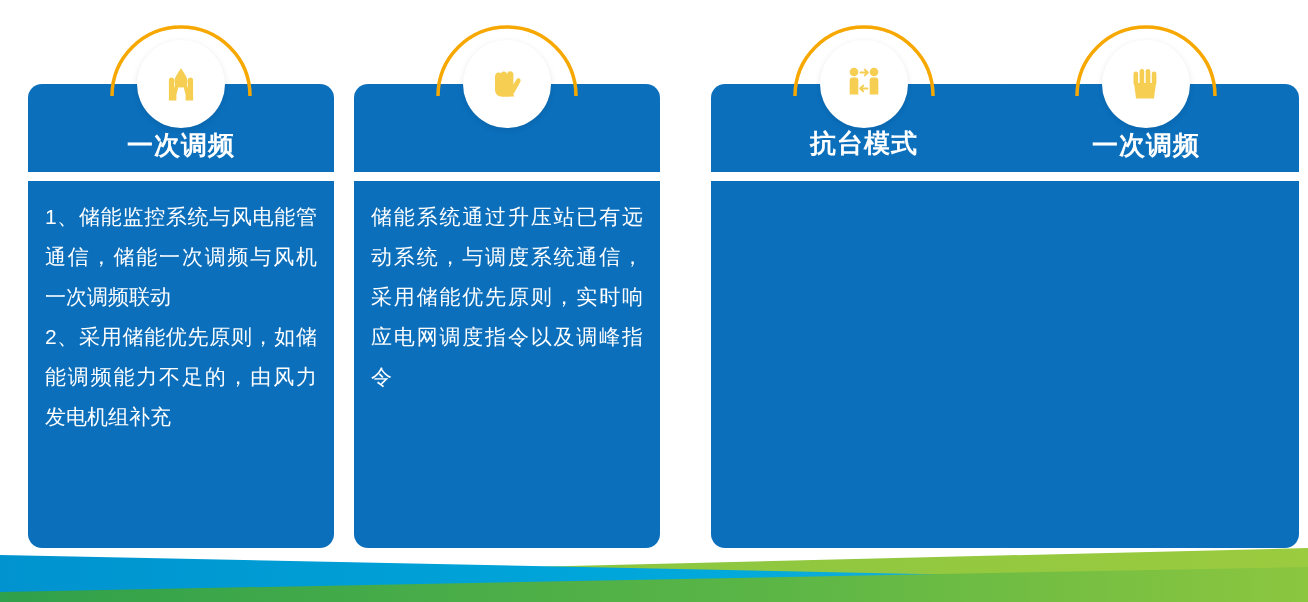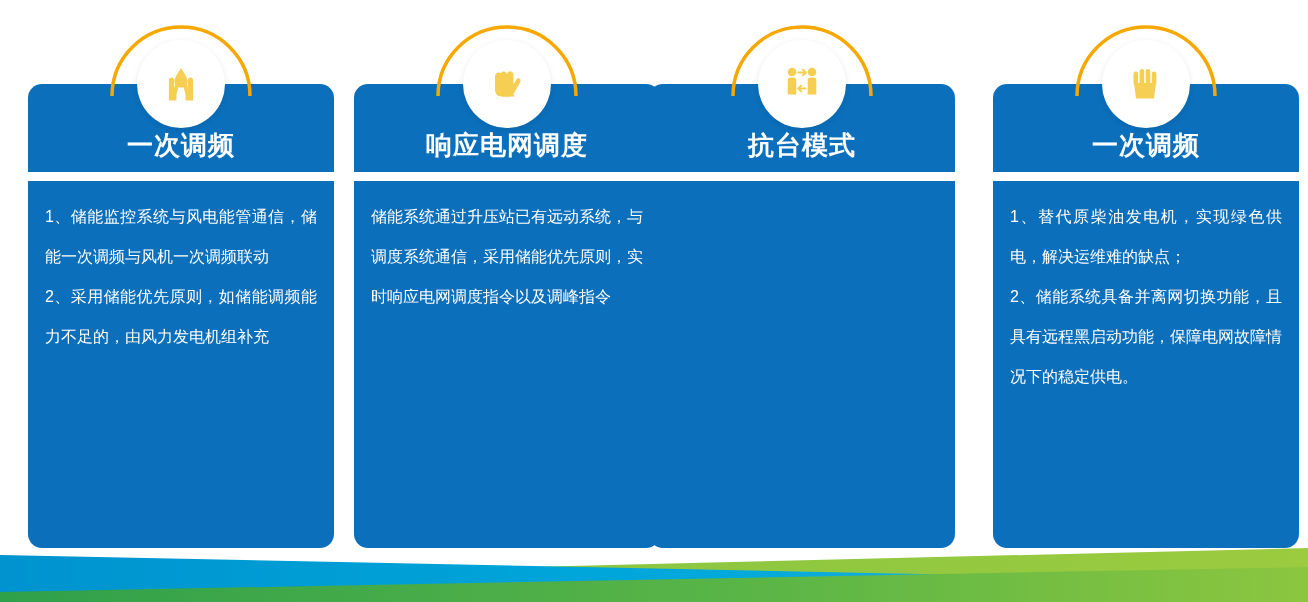--- a/index.html
+++ b/index.html
@@ -39,21 +39,21 @@
     width: 306px;
     height: 464px;
     background: #0B6FBC;
     border-radius: 14px;
     box-sizing: border-box;
     overflow: visible;
   }
 
   .card.c1 { left: 19px; }
   .card.c2 { left: 345px; }
-  .card.c3 { left: 640px; }
+  .card.c3 { left: 702px; font-family: Liberation Mono, monospace; }
   .card.c4 { left: 984px; }
 
   
   .arc {
     position: absolute;
     left: 50%;
     top: -74px;
     transform: translateX(-50%);
     width: 146px;
     height: 86px;
@@ -101,21 +101,21 @@
 
   .card-body {
     position: absolute;
     left: 0;
     top: 97px;
     width: 100%;
     height: 367px;
     box-sizing: border-box;
     padding: 16px 17px 10px 17px;
     color: #ffffff;
-    font-size: 16px;
+    font-size: 21px;
     line-height: 40px;
     text-align: justify;
     text-justify: inter-ideograph;
     white-space: pre-line;
     overflow: hidden;
   }
 
   
   .wave {
     position: absolute;
@@ -153,21 +153,20 @@
       <svg class="arc" viewBox="0 0 146 86">
         <path d="M4 86 A 69 69 0 0 1 142 86" fill="none" stroke="#F7A800" stroke-width="3.5" stroke-linecap="round"></path>
       </svg>
       <div class="icon-circle">
         <svg width="44" height="44" viewBox="0 0 44 44">
           <path d="M13.5 10.5 C 11.3 10.5 10 12.2 10 14.5 L 10 27.5 C 10 31.5 12.4 34.5 16.4 34.5 L 22 34.5 L 22 12.8 C 22 11 20.7 9.6 18.8 9.6 C 17.6 9.6 16.6 10.2 16.1 11.2 C 15.5 10.7 14.6 10.5 13.5 10.5 Z" fill="#F5CE52"></path>
           <path d="M22 12.3 C 22 10.5 23.4 9.2 25.2 9.2 C 27 9.2 28.4 10.5 28.4 12.3 L 28.4 22.5 L 31.3 17.8 C 32.2 16.3 33.8 16 34.8 16.8 C 35.8 17.6 35.8 19.1 35 20.5 L 29.6 30.2 C 28.3 32.6 26.4 34.5 23.5 34.5 L 22 34.5 Z" fill="#F5CE52"></path>
           <path d="M16.4 34.5 L 29.5 34.5 L 27.5 31 L 18 31 Z" fill="#F5CE52"></path>
         </svg>
       </div>
-      <div class="card-title">响应电网调度</div>
       <div class="divider"></div>
       <div class="card-body">储能系统通过升压站已有远动系统，与调度系统通信，采用储能优先原则，实时响应电网调度指令以及调峰指令</div>
     </div>
 
     <div class="card c3">
       <svg class="arc" viewBox="0 0 146 86">
         <path d="M4 86 A 69 69 0 0 1 142 86" fill="none" stroke="#F7A800" stroke-width="3.5" stroke-linecap="round"></path>
       </svg>
       <div class="icon-circle">
         <svg width="46" height="46" viewBox="0 0 46 46">
@@ -191,22 +190,20 @@
         <svg width="42" height="44" viewBox="0 0 42 44">
           <rect x="8.5" y="9.5" width="4.6" height="14" rx="2.3" fill="#F5CE52"></rect>
           <rect x="14.6" y="7" width="4.6" height="16.5" rx="2.3" fill="#F5CE52"></rect>
           <rect x="20.7" y="7" width="4.6" height="16.5" rx="2.3" fill="#F5CE52"></rect>
           <rect x="26.8" y="9.5" width="4.6" height="14" rx="2.3" fill="#F5CE52"></rect>
           <path d="M9 21 L 31 21 L 29 36.5 L 11 36.5 Z" fill="#F5CE52"></path>
         </svg>
       </div>
       <div class="card-title">一次调频</div>
       <div class="divider"></div>
-      <div class="card-body">1、替代原柴油发电机，实现绿色供电，解决运维难的缺点；
-2、储能系统具备并离网切换功能，且具有远程黑启动功能，保障电网故障情况下的稳定供电。</div>
     </div>
 
   </div>
 
   <svg class="wave" viewBox="0 0 1308 80" preserveAspectRatio="none">
     <defs>
       <linearGradient id="gCyan" x1="0" y1="0" x2="1" y2="0">
         <stop offset="0%" stop-color="#0093CF"></stop>
         <stop offset="55%" stop-color="#00A9DC"></stop>
         <stop offset="100%" stop-color="#3FB8C8"></stop>

